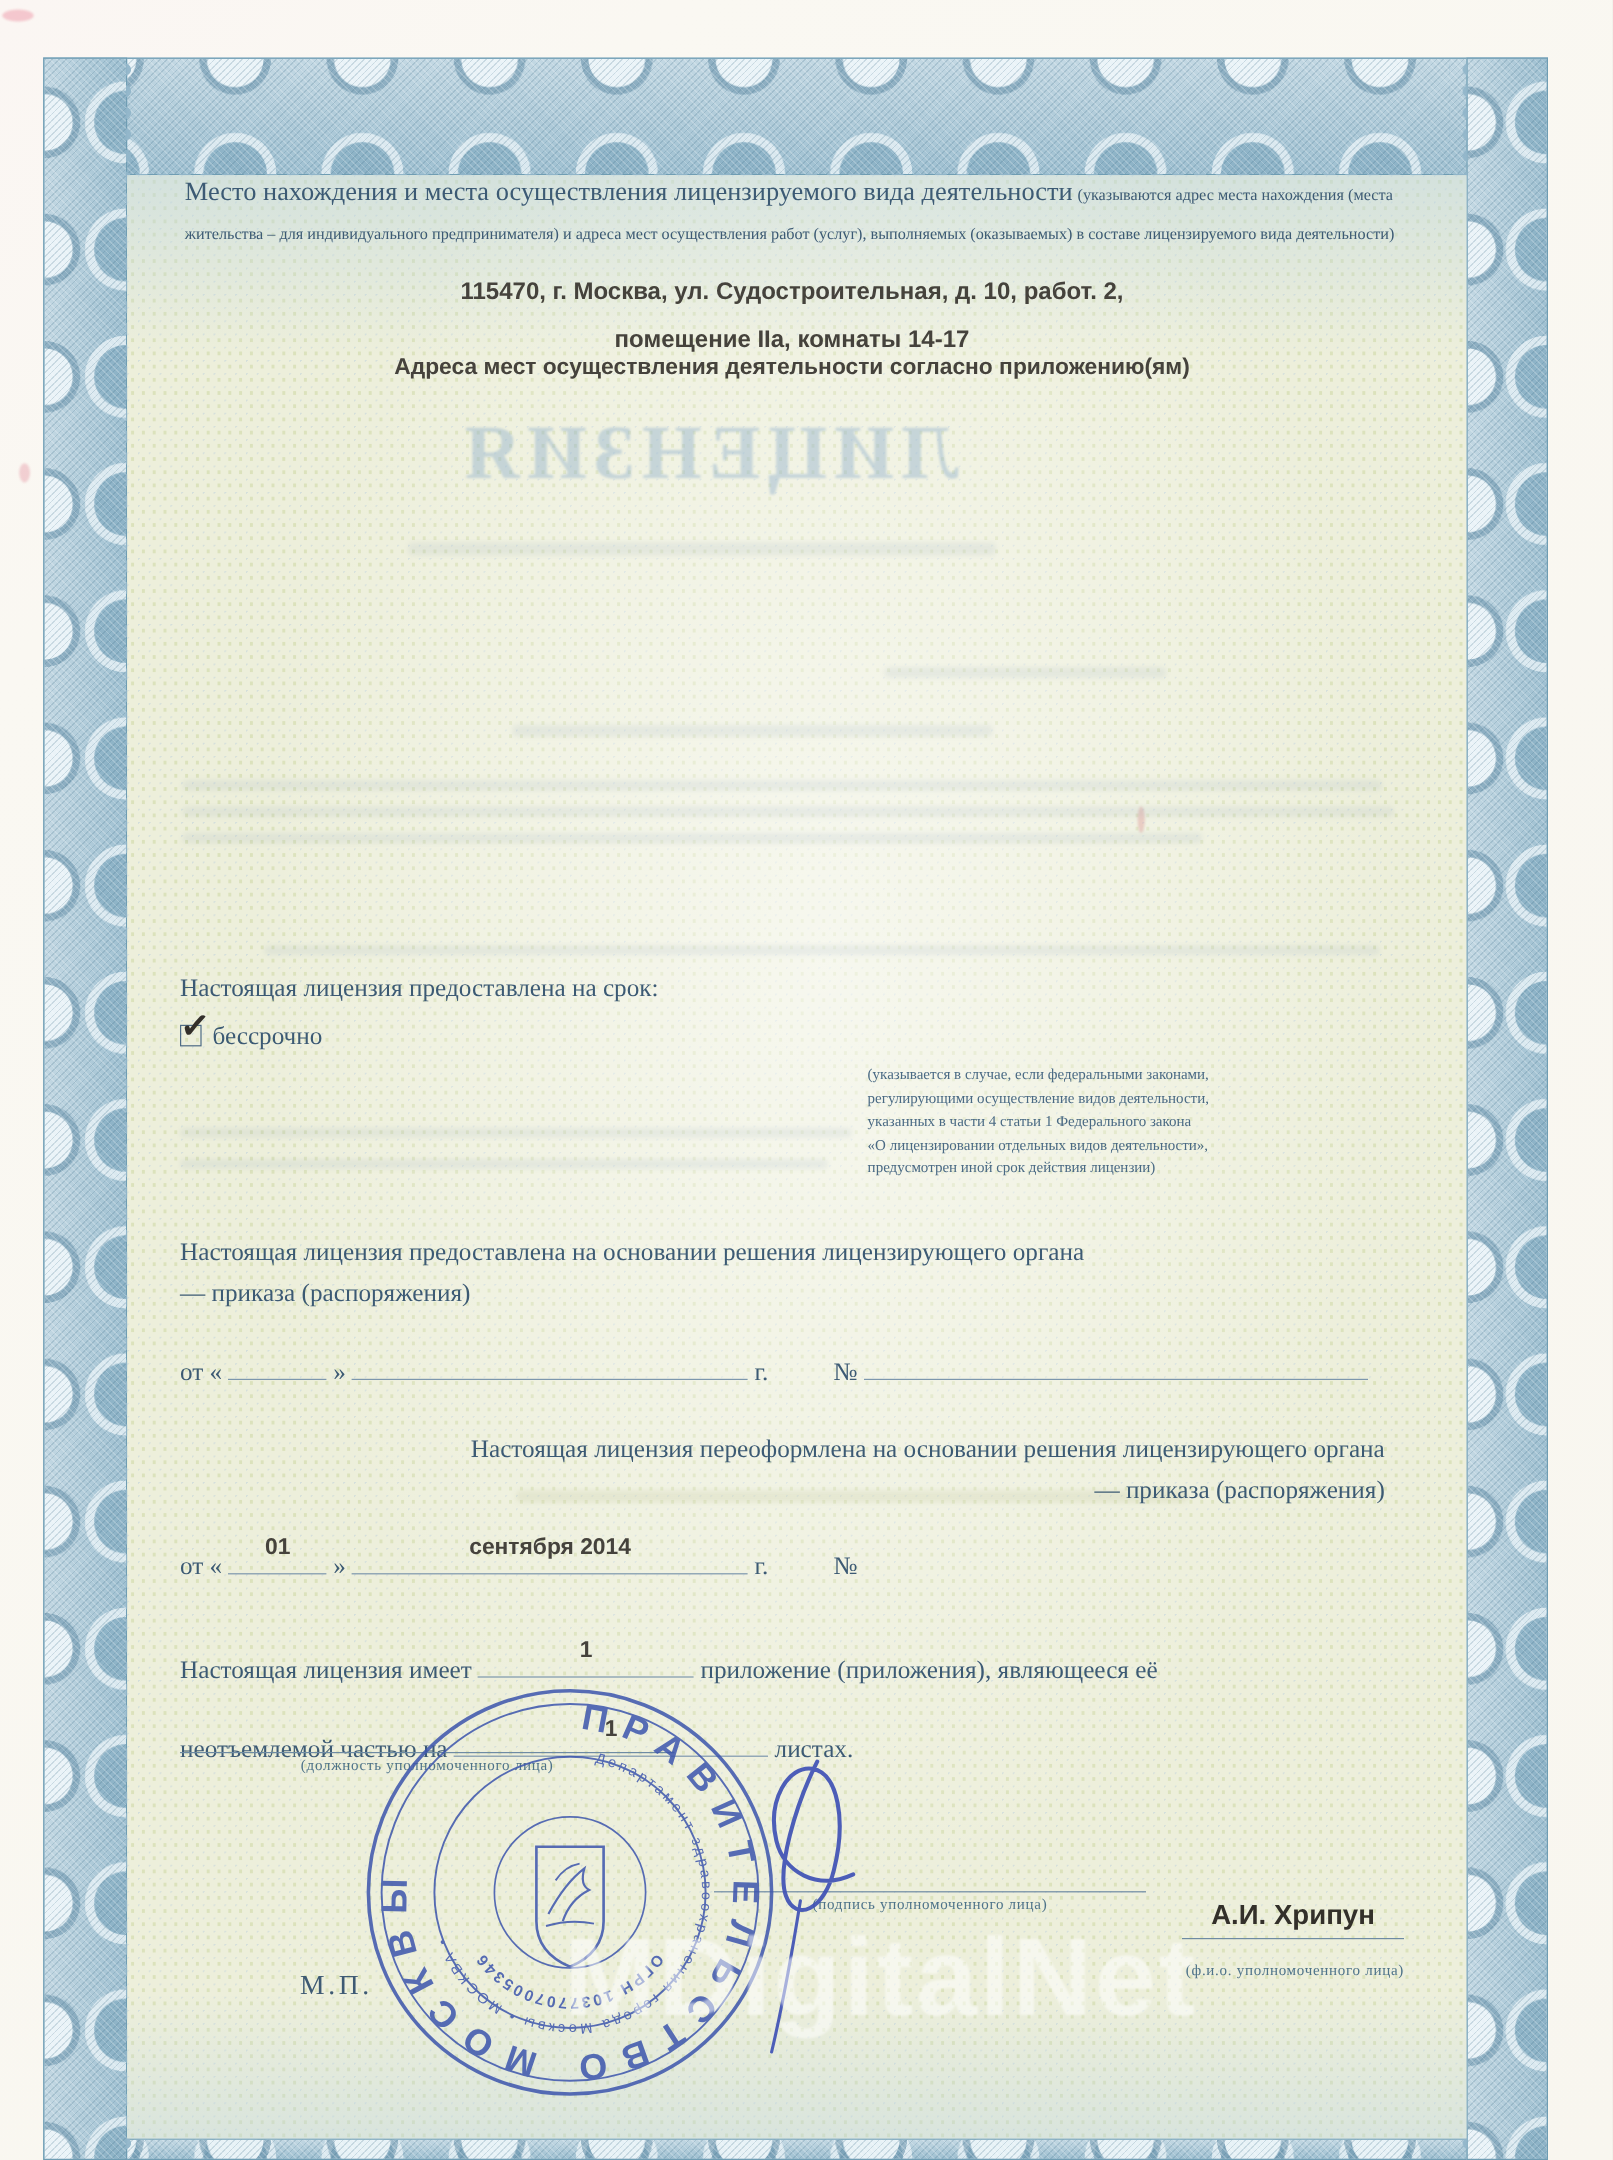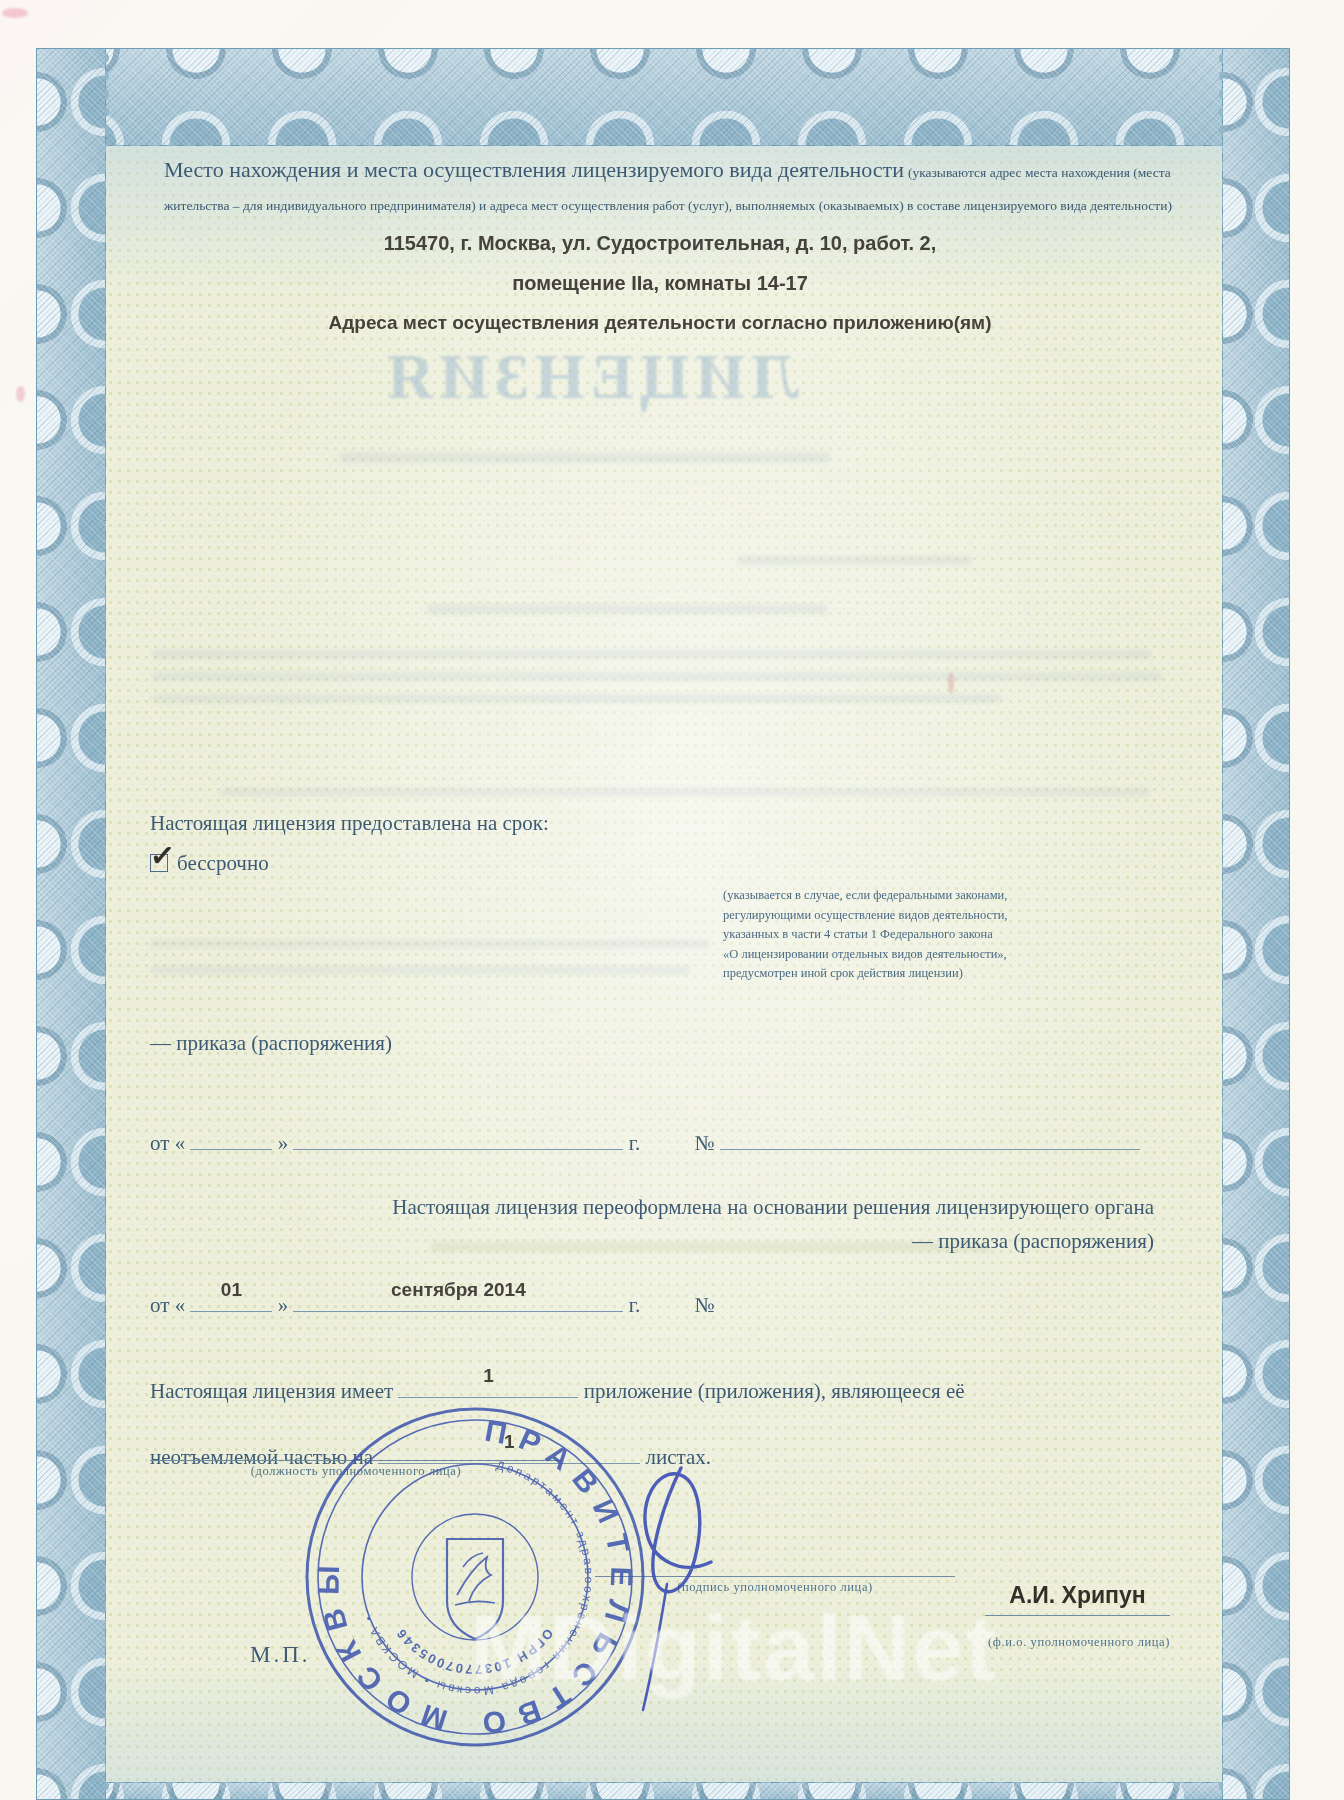--- a/index.html
+++ b/index.html
@@ -99,42 +99,43 @@
   <div class="bleed" style="left:737px;top:556px;width:235px;height:9px;"></div>
   <div class="bleed" style="left:427px;top:604px;width:400px;height:10px;"></div>
   <div class="bleed" style="left:152px;top:650px;width:1000px;height:9px;"></div>
   <div class="bleed" style="left:152px;top:672px;width:1010px;height:9px;"></div>
   <div class="bleed" style="left:152px;top:694px;width:850px;height:9px;"></div>
   <div class="bleed" style="left:220px;top:788px;width:930px;height:8px;"></div>
   <div class="bleed" style="left:150px;top:940px;width:560px;height:8px;"></div>
   <div class="bleed" style="left:150px;top:966px;width:540px;height:8px;"></div>
   <div class="bleed" style="left:430px;top:1242px;width:560px;height:10px;background:#b8bd8e;opacity:.2;"></div>
 
-  <p class="t" style="left:150px;top:140px;width:1025px;margin:14px;line-height:32px;">
+  <p class="t" style="left:150px;top:140px;width:1025px;margin:4px;line-height:32px;">
     <span class="lead-main">Место нахождения и места осуществления лицензируемого вида деятельности</span>
     <span class="lead-note">(указываются адрес места нахождения (места жительства – для индивидуального предпринимателя) и адреса мест осуществления работ (услуг), выполняемых (оказываемых) в составе лицензируемого вида деятельности)</span>
   </p>
 
   <div class="t boldsans center" style="left:150px;top:232px;width:1020px;font-size:20px;">115470, г. Москва, ул. Судостроительная, д. 10, работ. 2,</div>
   <div class="t boldsans center" style="left:150px;top:272px;width:1020px;font-size:20px;">помещение IIa, комнаты 14-17</div>
-  <div class="t boldsans center" style="left:150px;top:312px;width:1020px;font-size:19px;">Адреса мест осуществления деятельности согласно приложению(ям)</div>
+  <div class="t boldsans center" style="left:150px;top:296px;width:1020px;font-size:19px;">Адреса мест осуществления деятельности согласно приложению(ям)</div>
 
   <div class="t serif21" style="left:150px;top:806px;">Настоящая лицензия предоставлена на срок:</div>
   <div class="t serif21" style="left:150px;top:846px;">
     <span class="cb"><span class="tick">✓</span></span><span>бессрочно</span>
   </div>
   <div class="t smallnote" style="left:723px;top:886px;width:420px;">
     <div>(указывается в случае, если федеральными законами,</div>
     <div>регулирующими осуществление видов деятельности,</div>
     <div>указанных в части 4 статьи 1 Федерального закона</div>
     <div>«О лицензировании отдельных видов деятельности»,</div>
     <div>предусмотрен иной срок действия лицензии)</div>
   </div>
 
   <div class="t serif21" style="left:150px;top:1026px;width:1020px;">
+    <div>Настоящая лицензия предоставлена на основании решения лицензирующего органа</div>
     <div>— приказа (распоряжения)</div>
   </div>
   <div class="t serif21" style="left:150px;top:1126px;white-space:nowrap;">
     <span>от «</span>
     <span class="ul" style="width:82px;"><span class="val"></span></span>
     <span>»</span>
     <span class="ul" style="width:330px;"><span class="val"></span></span>
     <span>г.</span>
     <span style="display:inline-block;width:44px;"></span>
     <span>№</span>

